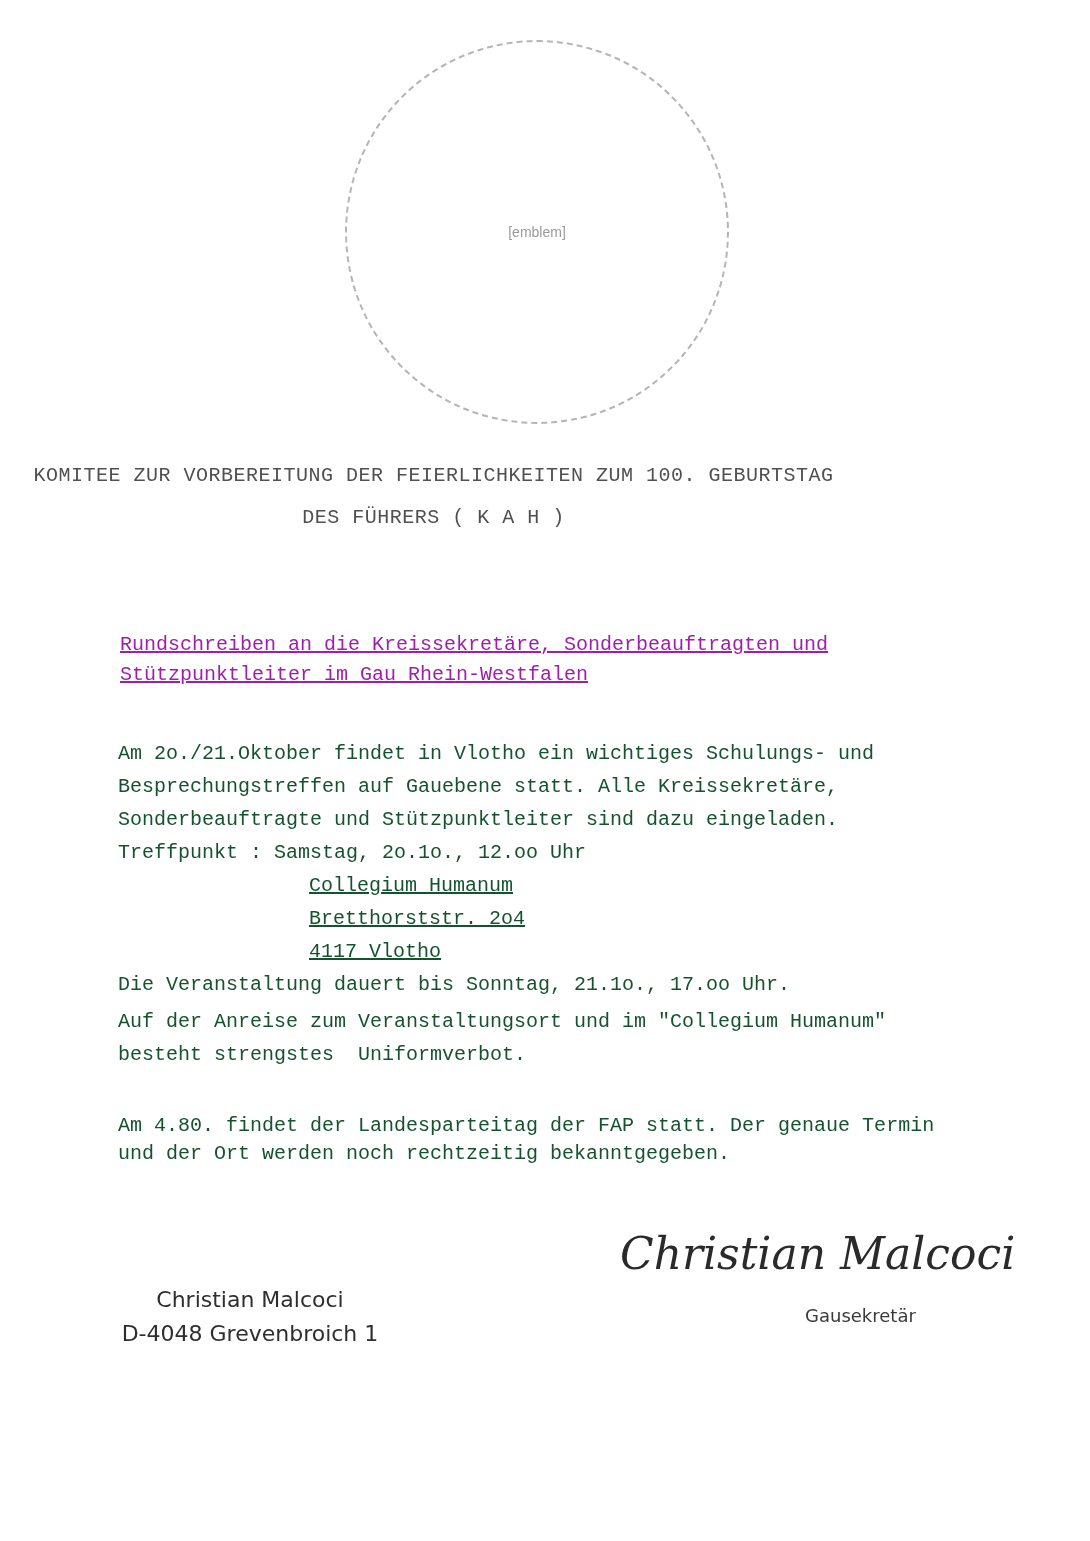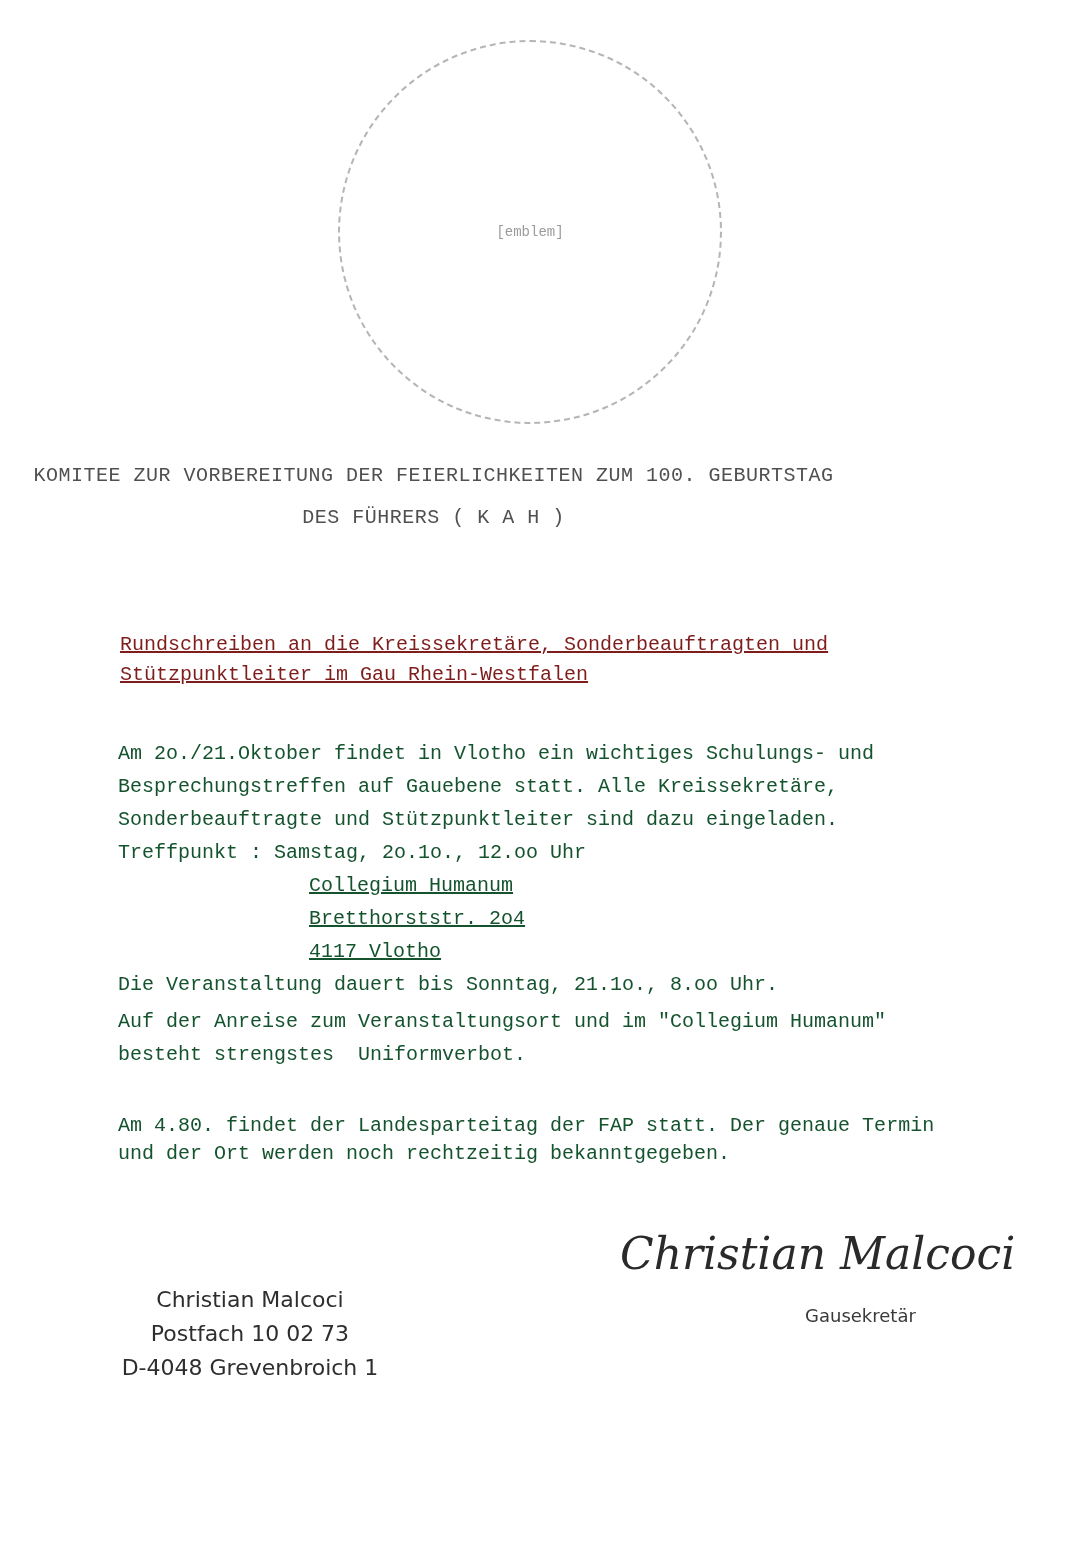--- a/index.html
+++ b/index.html
@@ -10,49 +10,49 @@
     body {
       width: 1090px;
       height: 1541px;
       position: relative;
       font-family: "Liberation Mono", "DejaVu Sans Mono", monospace;
       color: #3a3a3a;
       overflow: hidden;
     }
     .emblem-placeholder {
       position: absolute;
-      left: 338px;
+      left: 345px;
       top: 40px;
       width: 380px;
       height: 380px;
       border: 2px dashed #b5b5b5;
       border-radius: 50%;
       display: flex;
       align-items: center;
       justify-content: center;
       color: #9a9a9a;
-      font-family: Liberation Mono, monospace;
+      font-family: Liberation Sans, sans-serif;
       font-size: 14px;
       text-align: center;
     }
     .header-line {
       position: absolute;
       left: 0;
       width: 867px;
       text-align: center;
       font-size: 20px;
       letter-spacing: 0.5px;
       color: #505050;
     }
     .subject {
       position: absolute;
       left: 120px;
       font-size: 20px;
       text-decoration: underline;
-      color: #7f1d1d;
+      color: #a21caf;
     }
     .body-line {
       position: absolute;
       left: 118px;
       font-size: 20px;
       white-space: pre;
       color: #14532d;
     }
     .indent {
       left: 309px;
@@ -101,27 +101,26 @@
 <div class="subject" style="top:633px">Rundschreiben an die Kreissekretäre, Sonderbeauftragten und</div>
 <div class="subject" style="top:663px">Stützpunktleiter im Gau Rhein-Westfalen</div>
 
 <div class="body-line" style="top:742px">Am 2o./21.Oktober findet in Vlotho ein wichtiges Schulungs- und</div>
 <div class="body-line" style="top:775px">Besprechungstreffen auf Gauebene statt. Alle Kreissekretäre,</div>
 <div class="body-line" style="top:808px">Sonderbeauftragte und Stützpunktleiter sind dazu eingeladen.</div>
 <div class="body-line" style="top:841px">Treffpunkt : Samstag, 2o.1o., 12.oo Uhr</div>
 <div class="body-line indent" style="top:874px">Collegium Humanum</div>
 <div class="body-line indent" style="top:907px">Bretthorststr. 2o4</div>
 <div class="body-line indent" style="top:940px">4117 Vlotho</div>
-<div class="body-line" style="top:973px">Die Veranstaltung dauert bis Sonntag, 21.1o., 8.oo Uhr.</div>
+<div class="body-line" style="top:973px">Die Veranstaltung dauert bis Sonntag, 21.1o., 17.oo Uhr.</div>
 <div class="body-line" style="top:1010px">Auf der Anreise zum Veranstaltungsort und im "Collegium Humanum"</div>
 <div class="body-line" style="top:1043px">besteht strengstes  Uniformverbot.</div>
 
 <div class="body-line" style="top:1114px">Am 4.80. findet der Landesparteitag der FAP statt. Der genaue Termin</div>
 <div class="body-line" style="top:1142px">und der Ort werden noch rechtzeitig bekanntgegeben.</div>
 
 <div class="signature">Christian Malcoci</div>
 <div class="role">Gausekretär</div>
 
 <div class="sender">
   <div>Christian Malcoci</div>
-  <div>Postfach 10 02 73</div>
   <div>D-4048 Grevenbroich 1</div>
 </div>
 
 </body></html>

